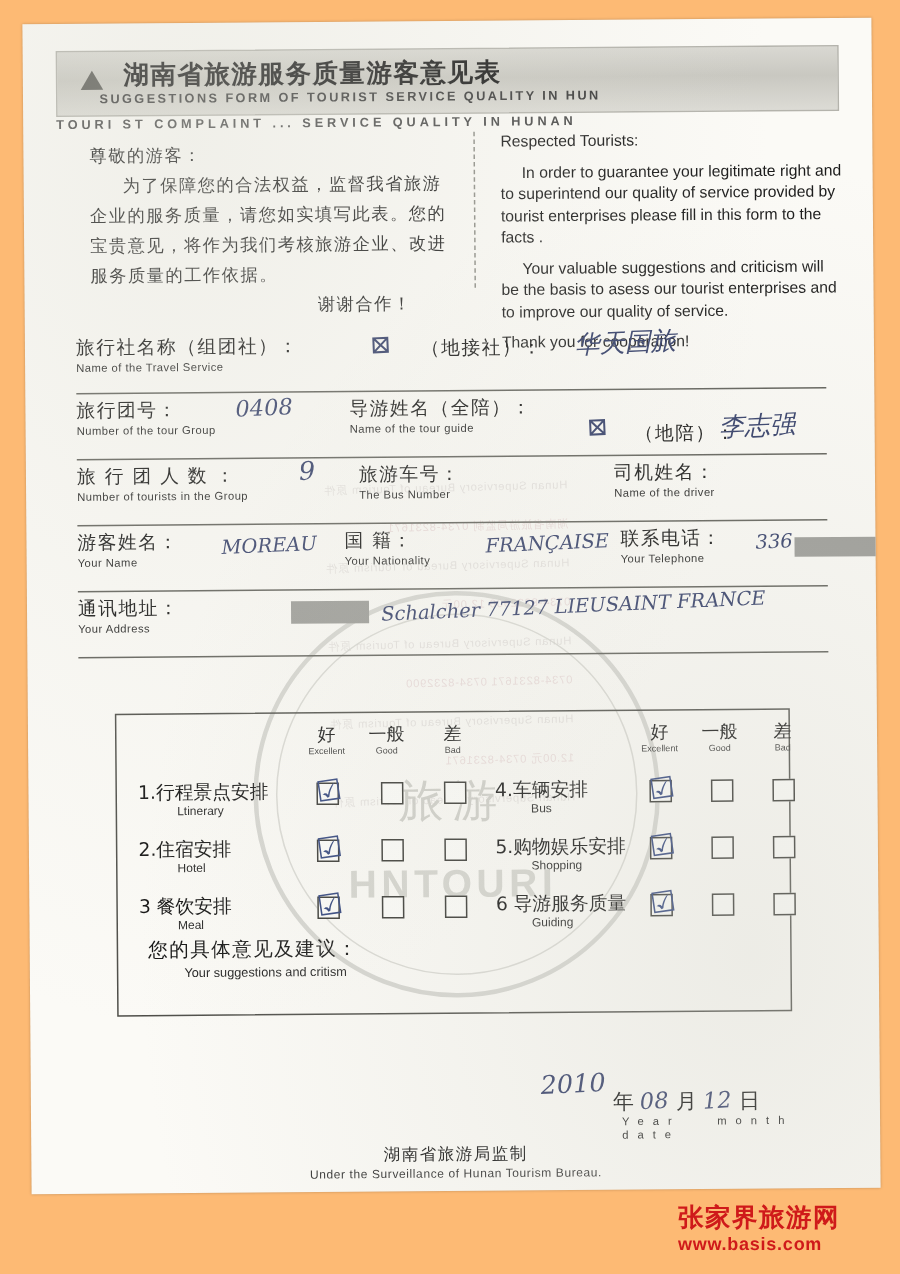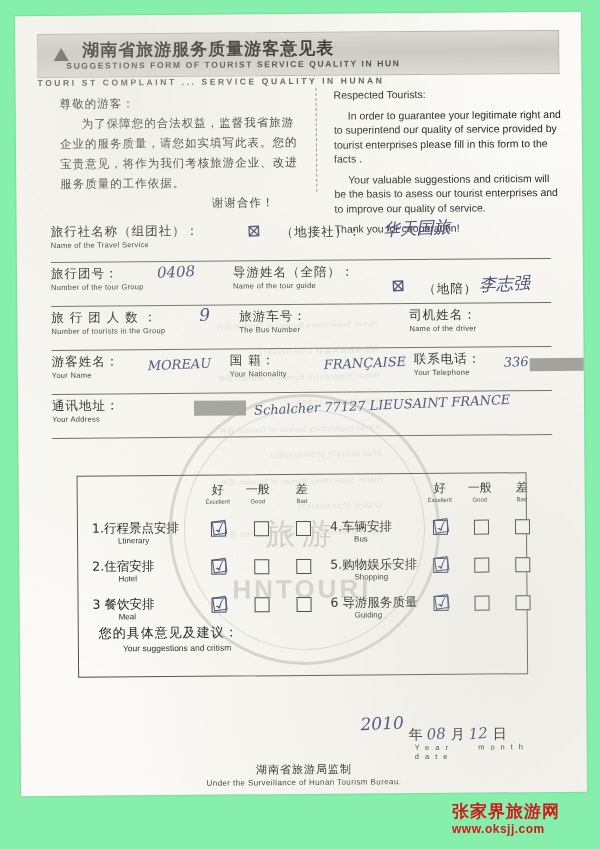--- a/index.html
+++ b/index.html
@@ -11,21 +11,21 @@
     width: 600px;
     height: 849px;
     font-family: "Liberation Sans", sans-serif;
     position: relative;
     overflow: hidden;
   }
   .page {
     position: absolute;
     left: 0; top: 0;
     width: 600px; height: 849px;
-    background: #86efac;
+    background: #fdba74;
   }
   
   .paper {
     position: absolute;
     left: 18px; top: 14px;
     width: 566px; height: 780px;
     background: #fbfaf6;
     box-shadow: 0 0 2px rgba(0,0,0,0.25);
     transform: rotate(-0.45deg);
     overflow: hidden;
@@ -533,14 +533,14 @@
       <span>Year</span>&nbsp;&nbsp;
       <span>month</span>&nbsp;&nbsp;
       <span>date</span>
     </div>
 
     <div class="foot-cn">湖南省旅游局监制</div>
     <div class="foot-en">Under the Surveillance of Hunan Tourism Bureau.</div>
   </div>
 
   <div class="sitename-cn">张家界旅游网</div>
-  <div class="sitename-url">www.oksjj.com</div>
+  <div class="sitename-url">www.basis.com</div>
 </div>
 
 </body></html>

